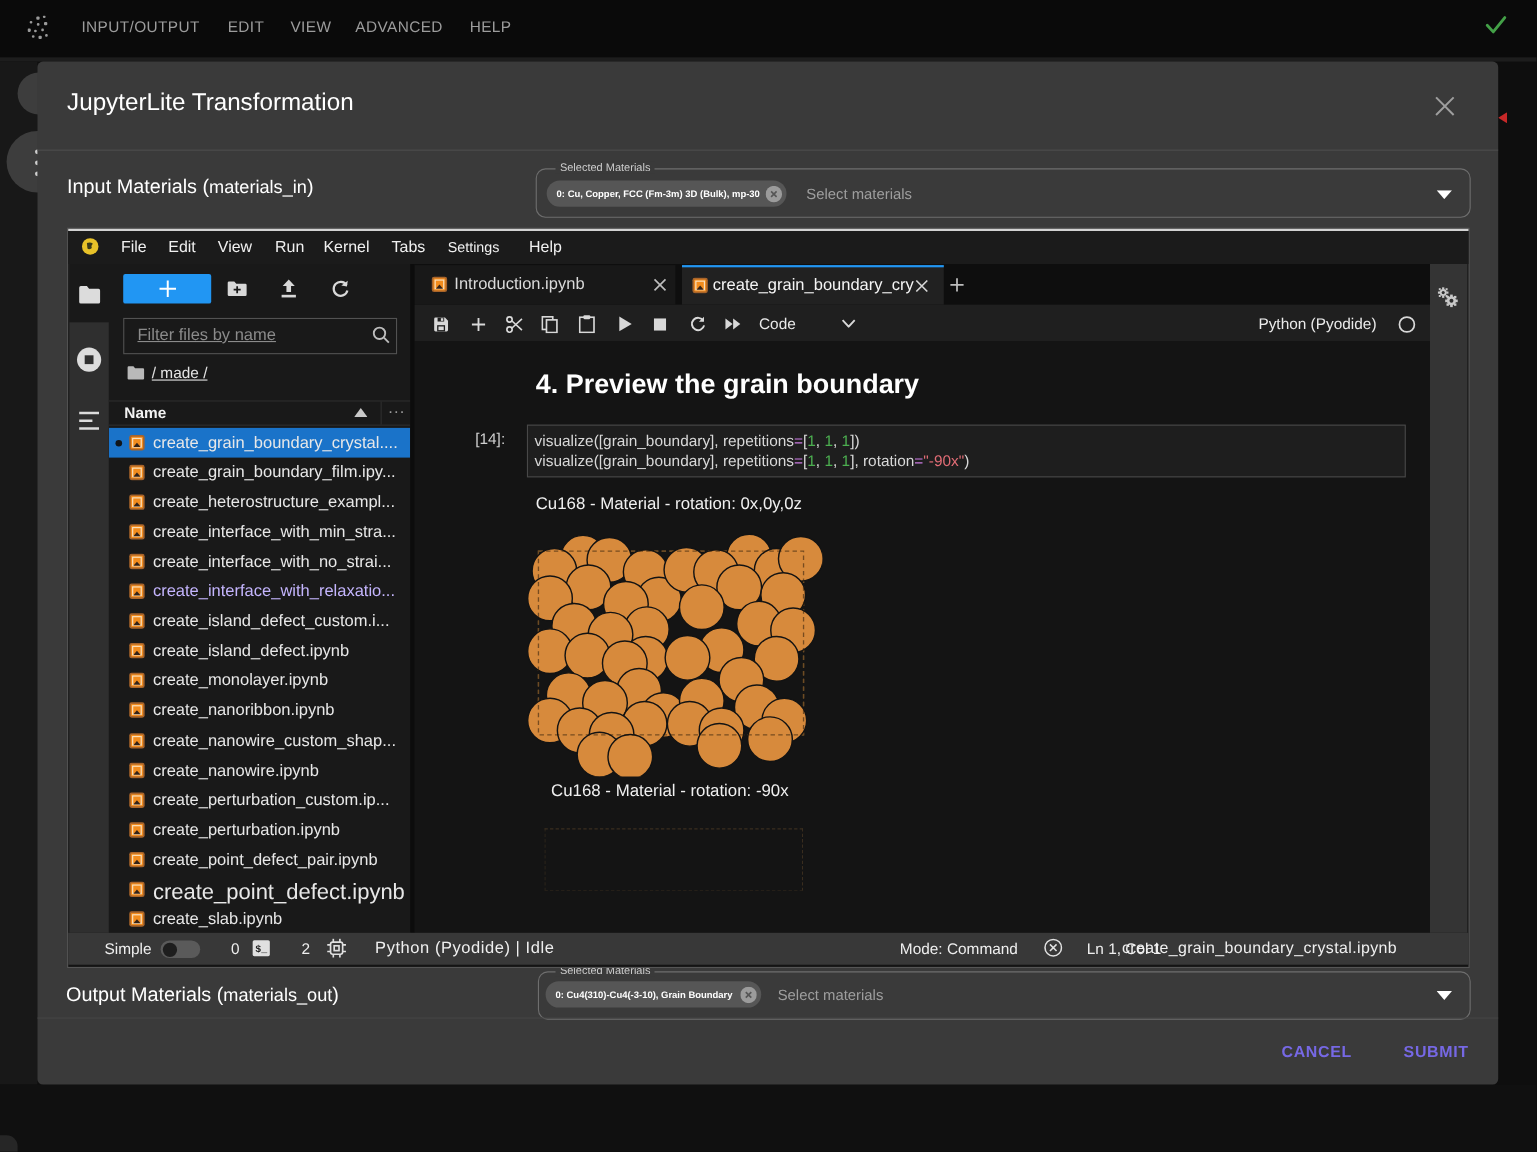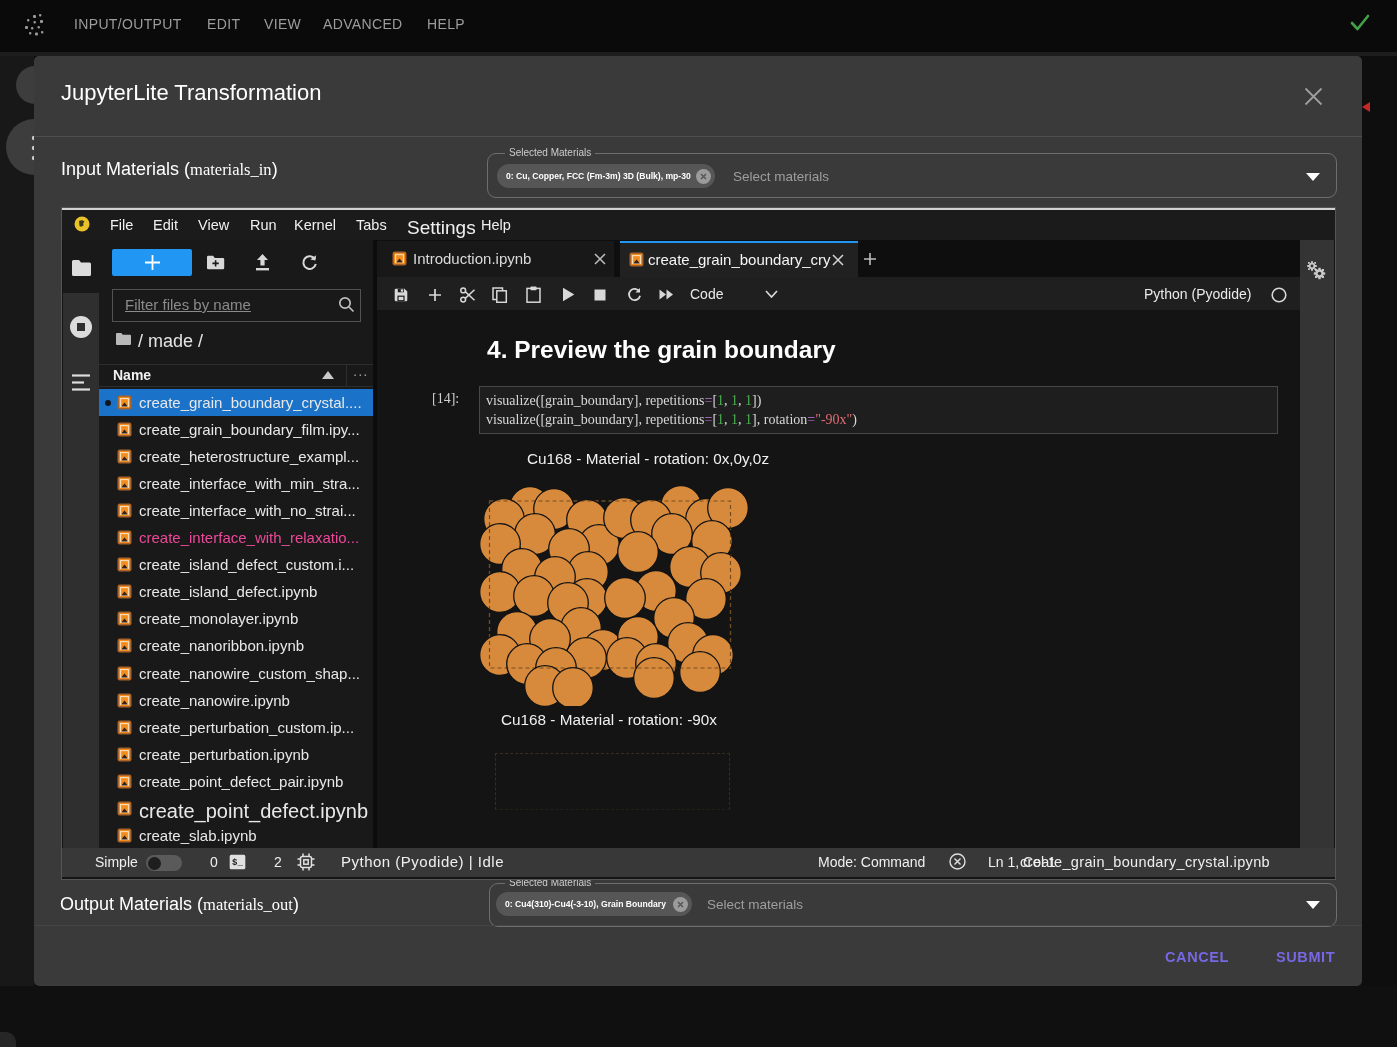--- a/index.html
+++ b/index.html
@@ -1,17 +1,17 @@
 <!DOCTYPE html>
 <html><head><meta charset="utf-8">
 <style>
 html,body{margin:0;padding:0;width:1397px;height:1047px;background:#0e0e0e;overflow:hidden;}
 body{font-family:"Liberation Sans",sans-serif;position:relative;}
 .abs{position:absolute;}
-.mono{font-family:Liberation Serif, serif;}
+.mono{font-family:Liberation Sans, sans-serif;}
 </style></head>
 <body>
 
 <div class="abs" style="left:0;top:52px;width:1397px;height:4px;background:#1d1d1d;"></div>
 <div class="abs" style="left:0;top:56px;width:34px;height:930px;background:#181818;"></div>
 <div class="abs" style="left:0;top:986px;width:1397px;height:61px;background:#101010;"></div>
 <div class="abs" style="left:0;top:1032px;width:16px;height:15px;background:#262626;border-top-right-radius:10px;"></div>
 <div class="abs" style="left:16px;top:66px;width:38px;height:38px;border-radius:50%;background:#3d3d3d;"></div>
 <div class="abs" style="left:6px;top:119px;width:56px;height:56px;border-radius:50%;background:#3d3d3d;"></div>
 <svg class="abs" style="left:30px;top:134px;" width="8" height="28">
@@ -84,21 +84,21 @@
 <svg class="abs" style="left:74px;top:216px;" width="16" height="16">
     <circle cx="8" cy="8" r="7.5" fill="#e8c229"></circle>
     <path d="M5 5 Q8 3.5 10.5 5.5 Q8.5 7 9.5 9.5 Q7 11.5 5.5 10" fill="#3a3a1a"></path>
   </svg>
 <div class="abs" style="left:110px;top:217px;font-size:14.5px;color:#f0f0f0;">File</div>
 <div class="abs" style="left:153px;top:217px;font-size:14.5px;color:#f0f0f0;">Edit</div>
 <div class="abs" style="left:198px;top:217px;font-size:14.5px;color:#f0f0f0;">View</div>
 <div class="abs" style="left:250px;top:217px;font-size:14.5px;color:#f0f0f0;">Run</div>
 <div class="abs" style="left:294px;top:217px;font-size:14.5px;color:#f0f0f0;">Kernel</div>
 <div class="abs" style="left:356px;top:217px;font-size:14.5px;color:#f0f0f0;">Tabs</div>
-<div class="abs" style="left:407px;top:217px;font-size:19px;color:#f0f0f0;">Settings</div>
+<div class="abs" style="left:407px;top:217px;font-size:13px;color:#f0f0f0;">Settings</div>
 <div class="abs" style="left:481px;top:217px;font-size:14.5px;color:#f0f0f0;">Help</div>
 <div class="abs" style="left:63px;top:240px;width:36px;height:608px;background:#2f2f2f;"></div>
 <div class="abs" style="left:63px;top:240px;width:36px;height:53px;background:#191919;"></div>
 <svg class="abs" style="left:71px;top:259px;" width="21" height="18">
     <path d="M1 2.5 Q1 1 2.5 1 L8 1 L10 3.5 L18.5 3.5 Q20 3.5 20 5 L20 15.5 Q20 17 18.5 17 L2.5 17 Q1 17 1 15.5 Z" fill="#dcdcdc"></path>
   </svg>
 <svg class="abs" style="left:69px;top:315px;" width="24" height="24">
     <circle cx="12" cy="12" r="11" fill="#dcdcdc"></circle>
     <rect x="8" y="8" width="8" height="8" fill="#2f2f2f"></rect>
   </svg>
@@ -128,21 +128,21 @@
   </svg>
 <div class="abs" style="left:112px;top:289px;width:247px;height:31px;border:1px solid #525252;background:#191919;"></div>
 <div class="abs" style="left:125px;top:296px;font-size:15px;color:#8b8b8b;text-decoration:underline;">Filter files by name</div>
 <svg class="abs" style="left:338px;top:296px;" width="17" height="17">
     <circle cx="7" cy="7" r="5.2" stroke="#bdbdbd" stroke-width="1.7" fill="none"></circle>
     <line x1="11" y1="11" x2="15.5" y2="15.5" stroke="#bdbdbd" stroke-width="1.7"></line>
   </svg>
 <svg class="abs" style="left:115px;top:332px;" width="17" height="14">
     <path d="M1 2 Q1 1 2 1 L6.3 1 L7.8 2.8 L15 2.8 Q16 2.8 16 3.8 L16 12 Q16 13 15 13 L2 13 Q1 13 1 12 Z" fill="#b9b9b9"></path>
   </svg>
-<div class="abs" style="left:138px;top:331px;font-size:18px;color:#e4e4e4;">/ made /</div>
+<div class="abs" style="left:138px;top:331px;font-size:14px;color:#e4e4e4;text-decoration:underline;">/ made /</div>
 <div class="abs" style="left:99px;top:364px;width:274px;height:1px;background:#2e2e2e;"></div>
 <div class="abs" style="left:113px;top:367px;font-size:14px;font-weight:bold;color:#f2f2f2;">Name</div>
 <svg class="abs" style="left:322px;top:371px;" width="12" height="8">
     <path d="M6 0 L12 8 L0 8 Z" fill="#c9c9c9"></path>
   </svg>
 <div class="abs" style="left:346px;top:365px;width:1px;height:21px;background:#2e2e2e;"></div>
 <div class="abs" style="left:353px;top:362px;font-size:15px;color:#9a9a9a;letter-spacing:1px;">...</div>
 <div class="abs" style="left:99px;top:386px;width:274px;height:1px;background:#2e2e2e;"></div>
 <div class="abs" style="left:99px;top:388px;width:274px;height:460px;overflow:hidden;text-decoration:underline;">
     <div class="abs" style="left:0;top:0.5px;width:274px;height:27px;background:#1a73c9;"></div>
@@ -181,21 +181,21 @@
       <rect x="3.6" y="3.6" width="7.8" height="7.8" fill="none" stroke="#f9dfbc" stroke-width="1.1"></rect>
       <path d="M4.2 11.4 L7.5 7.6 L10.8 11.4 Z" fill="#342217"></path>
     </svg>
     <div class="abs" style="left:40px;top:113.9px;font-size:15px;color:#e8e8e8;white-space:nowrap;">create_interface_with_no_strai...</div>
     <svg class="abs" style="left:18px;top:142.0px;" width="15" height="15">
       <rect x="0.5" y="0.5" width="14" height="14" rx="2.2" fill="#a8642a"></rect>
       <rect x="2" y="2" width="11" height="11" rx="1" fill="#f28c1d"></rect>
       <rect x="3.6" y="3.6" width="7.8" height="7.8" fill="none" stroke="#f9dfbc" stroke-width="1.1"></rect>
       <path d="M4.2 11.4 L7.5 7.6 L10.8 11.4 Z" fill="#342217"></path>
     </svg>
-    <div class="abs" style="left:40px;top:141.0px;font-size:15px;color:#ec4899;white-space:nowrap;">create_interface_with_relaxatio...</div>
+    <div class="abs" style="left:40px;top:141.0px;font-size:15px;color:#c4b5fd;white-space:nowrap;">create_interface_with_relaxatio...</div>
     <svg class="abs" style="left:18px;top:169.1px;" width="15" height="15">
       <rect x="0.5" y="0.5" width="14" height="14" rx="2.2" fill="#a8642a"></rect>
       <rect x="2" y="2" width="11" height="11" rx="1" fill="#f28c1d"></rect>
       <rect x="3.6" y="3.6" width="7.8" height="7.8" fill="none" stroke="#f9dfbc" stroke-width="1.1"></rect>
       <path d="M4.2 11.4 L7.5 7.6 L10.8 11.4 Z" fill="#342217"></path>
     </svg>
     <div class="abs" style="left:40px;top:168.1px;font-size:15px;color:#e8e8e8;white-space:nowrap;">create_island_defect_custom.i...</div>
     <svg class="abs" style="left:18px;top:196.2px;" width="15" height="15">
       <rect x="0.5" y="0.5" width="14" height="14" rx="2.2" fill="#a8642a"></rect>
       <rect x="2" y="2" width="11" height="11" rx="1" fill="#f28c1d"></rect>
@@ -341,21 +341,21 @@
   </svg>
 <div class="abs" style="left:1144px;top:286px;font-size:14px;color:#eaeaea;">Python (Pyodide)</div>
 <svg class="abs" style="left:1271px;top:287px;" width="16" height="16">
     <circle cx="8" cy="8" r="6.8" stroke="#d8d8d8" stroke-width="1.6" fill="none"></circle>
   </svg>
 <div class="abs" style="left:377px;top:310px;width:923px;height:538px;background:#141414;"></div>
 <div class="abs" style="left:487px;top:336px;font-size:24.5px;font-weight:bold;color:#fff;">4. Preview the grain boundary</div>
 <div class="abs mono" style="left:432px;top:391px;font-size:14px;color:#d0d0d0;">[14]:</div>
 <div class="abs" style="left:479px;top:386px;width:799px;height:48px;background:#1e1e1e;border:1px solid #484848;box-sizing:border-box;"></div>
 <div class="abs mono" style="left:486px;top:391px;font-size:14px;line-height:19px;white-space:pre;"><span style="color:#d8d8d8;">visualize([grain_boundary], repetitions</span><span style="color:#c678dd;">=</span><span style="color:#d8d8d8;">[</span><span style="color:#4caf50;">1</span><span style="color:#d8d8d8;">, </span><span style="color:#4caf50;">1</span><span style="color:#d8d8d8;">, </span><span style="color:#4caf50;">1</span><span style="color:#d8d8d8;">])</span><br><span style="color:#d8d8d8;">visualize([grain_boundary], repetitions</span><span style="color:#c678dd;">=</span><span style="color:#d8d8d8;">[</span><span style="color:#4caf50;">1</span><span style="color:#d8d8d8;">, </span><span style="color:#4caf50;">1</span><span style="color:#d8d8d8;">, </span><span style="color:#4caf50;">1</span><span style="color:#d8d8d8;">], rotation</span><span style="color:#c678dd;">=</span><span style="color:#e06c75;">"-90x"</span><span style="color:#d8d8d8;">)</span></div>
-<div class="abs" style="left:487px;top:450px;font-size:15.3px;color:#f0f0f0;margin-left:40px;">Cu168 - Material - rotation: 0x,0y,0z</div>
+<div class="abs" style="left:487px;top:450px;font-size:15.3px;color:#f0f0f0;">Cu168 - Material - rotation: 0x,0y,0z</div>
 <div class="abs" style="left:501px;top:711px;font-size:15.3px;color:#f0f0f0;">Cu168 - Material - rotation: -90x</div>
 <svg class="abs" style="left:478px;top:476px;" width="270" height="230" viewBox="478 476 270 230">
     <rect x="489.5" y="501" width="241" height="167" fill="none" stroke="#c08844" stroke-width="1.2" stroke-dasharray="4 3"></rect>
     <circle cx="530" cy="507" r="20.3" fill="#d78a3c" stroke="#131313" stroke-width="1.3"></circle>
     <circle cx="554" cy="509" r="20.3" fill="#d78a3c" stroke="#131313" stroke-width="1.3"></circle>
     <circle cx="504" cy="519" r="20.3" fill="#d78a3c" stroke="#131313" stroke-width="1.3"></circle>
     <circle cx="587" cy="520" r="20.3" fill="#d78a3c" stroke="#131313" stroke-width="1.3"></circle>
     <circle cx="535" cy="534" r="20.3" fill="#d78a3c" stroke="#131313" stroke-width="1.3"></circle>
     <circle cx="500" cy="544" r="20.3" fill="#d78a3c" stroke="#131313" stroke-width="1.3"></circle>
     <circle cx="599" cy="545" r="20.3" fill="#d78a3c" stroke="#131313" stroke-width="1.3"></circle>

